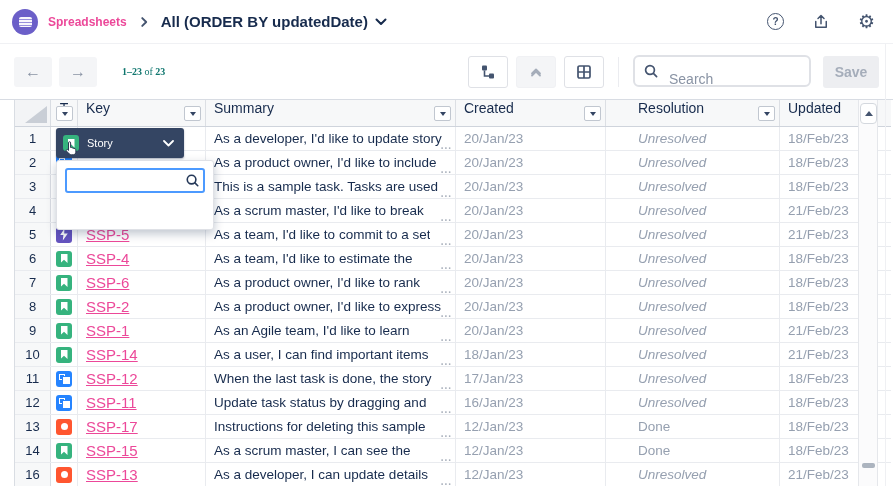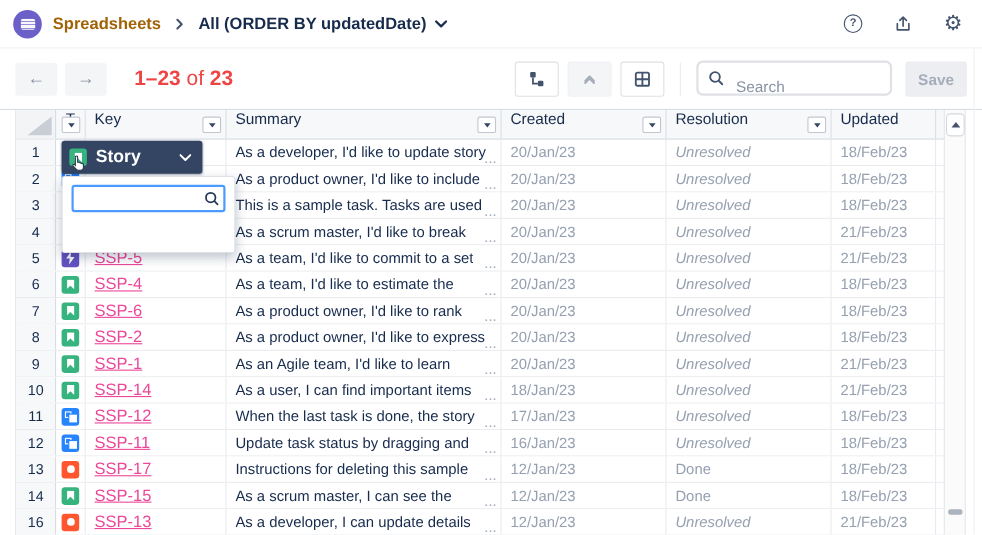--- a/index.html
+++ b/index.html
@@ -6,34 +6,34 @@
   html,body { width:893px; height:486px; overflow:hidden; background:#fff;
     font-family:"Liberation Sans", sans-serif; color:#172B4D; }
 
   
   .appbar { height:44px; display:flex; align-items:center; padding:0 18px 0 12px;
     border-bottom:1px solid #F0F1F4; }
   .logo { width:26px; height:26px; border-radius:50%; background:#6B5FC8;
     display:flex; align-items:center; justify-content:center; margin-right:10px; }
   .logo-glyph { width:13px; height:10px; border-radius:2px; background:
     repeating-linear-gradient(#ffffff 0 2px, #9a92dd 2px 3px); opacity:.95; }
-  .crumb { font-size:15px; font-weight:700; color:#a16207; }
+  .crumb { font-size:12px; font-weight:700; color:#ec4899; }
   .crumb-sep { margin:0 10px; display:flex; }
   .view-title { font-size:15px; font-weight:700; color:#172B4D; display:flex; align-items:center; gap:7px; }
   .appbar-right { margin-left:auto; display:flex; align-items:center; gap:28px; }
   .help-circ { width:17px; height:17px; border:1.6px solid #44546F; border-radius:50%;
     display:flex; align-items:center; justify-content:center; font-size:10px; font-weight:700; color:#44546F; }
   .gear { font-size:19px; color:#44546F; line-height:1; }
 
   
   .toolbar { height:56px; display:flex; align-items:center; padding:0 14px;
     border-bottom:1px solid #D8DCE3; }
   .nav-btn { width:38px; height:30px; background:#F4F5F7; border:none; border-radius:3px;
     color:#8993A4; font-size:16px; margin-right:7px; display:flex; align-items:center; justify-content:center; cursor:pointer; }
-  .pagecount { margin-left:18px; font-size:19px; color:#ef4444; }
+  .pagecount { margin-left:18px; font-size:10px; color:#0f766e;font-family:Liberation Serif, serif; }
   .pagecount b { font-weight:700; }
   .toolbar-right { margin-left:auto; display:flex; align-items:center; }
   .icon-btn { width:40px; height:32px; background:#fff; border:1px solid #DFE1E6; border-radius:3px;
     display:flex; align-items:center; justify-content:center; margin-left:8px; cursor:pointer; }
   .icon-btn.disabled { background:#F4F5F7; border-color:#F0F1F4; }
   .tb-divider { width:1px; height:30px; background:#EBECF0; margin:0 8px 0 14px; }
   .search-wrap { position:relative; margin-left:6px; }
   .search-input { width:178px; height:32px; border:2px solid #DFE1E6; border-radius:6px;
     padding:16px 10px 0 34px; font-size:14px; color:#172B4D; outline:none;
     font-family:"Liberation Sans", sans-serif; }
@@ -50,21 +50,21 @@
     color:#172B4D; border-right:1px solid #DCDFE4; }
   .tr { display:flex; height:24px; background:#fff; border-bottom:1px solid #E9EBEF; }
   .td { position:relative; display:flex; align-items:center; padding:0 8px; font-size:13.5px;
     color:#172B4D; border-right:1px solid #E9EBEF; overflow:hidden; white-space:nowrap; }
   .c-gut { width:36px; justify-content:center; padding:0; background:#F7F8F9;
     border-right-color:#D9DDE3; font-size:13px; }
   .c-t   { width:27px; padding:0; justify-content:center; }
   .c-key { width:128px; }
   .c-sum { width:250px; }
   .c-cre { width:150px; }
-  .c-res { width:150px; }
+  .c-res { width:150px;margin-left:24px; }
   .c-upd { width:95px; }
   .c-x   { width:8px; border-right:none; }
   .hc.c-gut { background:#F3F4F6; }
   .corner-tri { position:absolute; right:3px; bottom:3px; width:0; height:0;
     border-left:22px solid transparent; border-bottom:17px solid #C9CED6; }
   .filter-btn { position:absolute; right:4px; top:6px; width:17px; height:15px; background:#fff;
     border:1px solid #C1C7D0; border-radius:2px; display:flex; align-items:center; justify-content:center; cursor:pointer; }
   .tri-down { width:0; height:0; border-left:3.5px solid transparent; border-right:3.5px solid transparent;
     border-top:4.5px solid #344563; }
   .gray { color:#96A0B0; }
@@ -87,21 +87,21 @@
   .bug .g { position:absolute; left:4.5px; top:4.5px; width:7px; height:7px; background:#fff; border-radius:50%; }
   .subtask .g1 { position:absolute; left:3px; top:3px; width:6px; height:6px;
     border:1.5px solid #fff; }
   .subtask .g2 { position:absolute; right:2.5px; bottom:2.5px; width:7px; height:7px; background:#fff;
     box-shadow:-1px -1px 0 #2684FF; }
 
   
   .type-dd { position:absolute; left:41px; top:28px; width:128px; height:30px; background:#344563;
     border-radius:3px; display:flex; align-items:center; gap:8px; padding:0 10px 0 7px;
     color:#fff; z-index:5; cursor:pointer; box-shadow:0 1px 2px rgba(9,30,66,.35); }
-  .type-dd-label { font-size:16px; font-weight:700; color:#fff; }
+  .type-dd-label { font-size:11px; font-weight:400; color:#fff; }
   .type-dd .chev { margin-left:auto; display:flex; }
   .hand-cursor { position:absolute; left:48px; top:40px; z-index:7; }
 
   .dd-popup { position:absolute; left:41px; top:60px; width:158px; height:70px; background:#fff;
     border:1px solid #DFE1E6; border-radius:3px; z-index:6;
     box-shadow:0 4px 10px rgba(9,30,66,.25); }
   .dd-search-wrap { position:relative; margin:7px 8px 0 8px; }
   .dd-search { width:100%; height:25px; border:2px solid #4C9AFF; border-radius:3px;
     padding:0 24px 0 6px; font-size:13px; outline:none; font-family:"Liberation Sans", sans-serif; }
   .dd-mag { position:absolute; right:5px; top:5px; }

